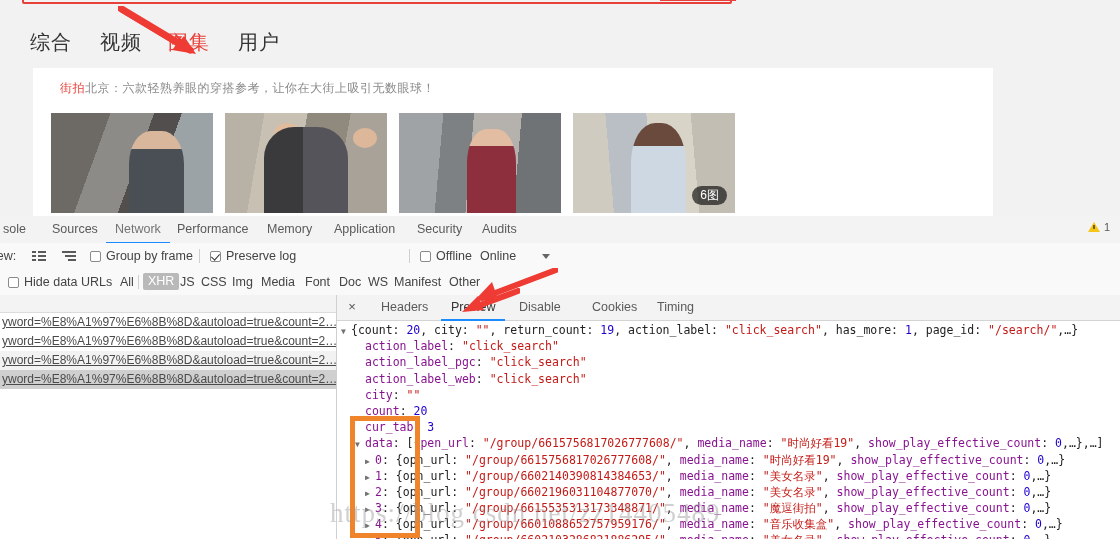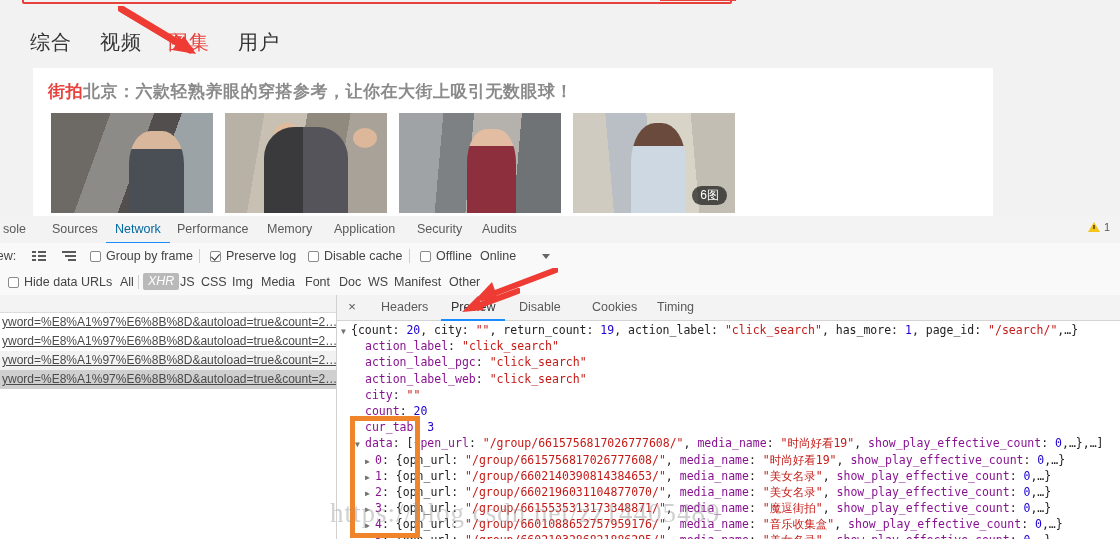--- a/index.html
+++ b/index.html
@@ -29,21 +29,21 @@
   .nav-tab.active{color:#e8403a;}
   .nav-tab:nth-of-type(1){left:30px;}
   .nav-tab:nth-of-type(2){left:100px;}
   .nav-tab:nth-of-type(3){left:168px;}
   .nav-tab:nth-of-type(4){left:238px;}
 
   .result-card{
     position:absolute;left:33px;top:68px;width:960px;height:148px;background:#fff;
   }
   .result-title{
-    position:absolute;left:15px;top:12px;font-size:17px;font-weight:bold;color:#8a8a8a;
+    position:absolute;left:27px;top:12px;font-size:12px;font-weight:normal;color:#8a8a8a;
     letter-spacing:0.5px;white-space:nowrap;
   }
   .result-title .kw{color:#e8403a;}
 
   .thumbs{position:absolute;left:18px;top:45px;width:930px;height:100px;}
   .thumb{
     position:absolute;top:0;width:162px;height:100px;overflow:hidden;background:#cfcfcf;
   }
   .thumb:nth-of-type(1){left:0;}
   .thumb:nth-of-type(2){left:174px;}
@@ -83,21 +83,21 @@
   .arrow-top{position:absolute;left:118px;top:6px;width:90px;height:52px;pointer-events:none;}
   .arrow-devtools{position:absolute;left:448px;top:288px;width:72px;height:26px;pointer-events:none;z-index:40;}
   .arrow-filter{position:absolute;left:466px;top:268px;width:92px;height:34px;pointer-events:none;z-index:40;}
 
   
   .devtools{position:absolute;left:0;top:216px;width:1120px;height:323px;background:#fff;
     font-family:"Liberation Sans","DejaVu Sans",sans-serif;}
 
   .dt-tabbar{position:absolute;left:0;top:0;width:1120px;height:27px;background:#f3f3f3;border-bottom:3px solid #b91c1c;}
   .dt-tab{position:absolute;top:0;height:26px;line-height:26px;font-size:12.5px;color:#5a5a5a;padding:0 9px;white-space:nowrap;}
-  .dt-tab.active{color:#0369a1;border-bottom:2px solid #1a8cff;}
+  .dt-tab.active{color:#737373;border-bottom:2px solid #1a8cff;}
   .dt-warn{position:absolute;right:10px;top:5px;font-size:11px;color:#5a5a5a;display:flex;align-items:center;gap:4px;}
   .warn-tri{width:0;height:0;border-left:6px solid transparent;border-right:6px solid transparent;border-bottom:10px solid #f5c518;position:relative;}
   .warn-tri::after{content:"";position:absolute;left:-1px;top:3px;width:2px;height:4px;background:#7a5d00;}
 
   .dt-toolbar{position:absolute;left:0;top:27px;width:1120px;height:26px;background:#f9f9f9;border-bottom:1px solid #e2e2e2;}
   .dt-toolbar2{position:absolute;left:0;top:53px;width:1120px;height:26px;background:#f9f9f9;border-bottom:1px solid #d6d6d6;}
   .tb-item{position:absolute;top:0;height:26px;line-height:26px;font-size:12.5px;color:#444;white-space:nowrap;display:flex;align-items:center;gap:5px;}
   .cb{width:11px;height:11px;border:1px solid #8a8a8a;border-radius:2px;background:#fff;display:inline-block;position:relative;box-sizing:border-box;}
   .cb.checked{}
   .cb.checked::after{content:"";position:absolute;left:2px;top:0px;width:4px;height:7px;border:solid #333;border-width:0 1.6px 1.6px 0;transform:rotate(42deg);}
@@ -108,21 +108,21 @@
   .icon-list b{position:absolute;left:6px;width:8px;height:2px;background:#5a5a5a;}
   .icon-list b:nth-of-type(1){top:0}.icon-list b:nth-of-type(2){top:4px}.icon-list b:nth-of-type(3){top:8px}
   .icon-wave{display:inline-block;width:14px;height:11px;position:relative;}
   .icon-wave i{position:absolute;background:#5a5a5a;height:2px;}
   .icon-wave i:nth-child(1){left:0;top:0;width:14px}
   .icon-wave i:nth-child(2){left:3px;top:4px;width:11px}
   .icon-wave i:nth-child(3){left:6px;top:8px;width:8px}
   .chev-down{width:0;height:0;border-left:4px solid transparent;border-right:4px solid transparent;border-top:5px solid #666;}
 
   .ftype{position:absolute;top:0;height:26px;line-height:26px;font-size:12.5px;color:#444;padding:0 5px;}
-  .ftype.sel{background:#b9b9b9;color:#fff;border-radius:2px;height:17px;line-height:17px;top:4px;font-style:italic;}
+  .ftype.sel{background:#b9b9b9;color:#fff;border-radius:2px;height:17px;line-height:17px;top:4px;}
 
   
   .req-list{position:absolute;left:0;top:79px;width:336px;height:244px;background:#fff;border-right:1px solid #d0d0d0;overflow:hidden;}
   .req-head{height:17px;background:#f3f3f3;border-bottom:1px solid #dcdcdc;}
   .req-row{height:19px;line-height:19px;font-size:12px;color:#4a4a4a;white-space:nowrap;padding-left:2px;overflow:hidden;text-decoration:underline;}
   .req-row.alt{background:#f2f2f2;}
   .req-row.sel{background:#cfcfcf;}
 
   
   .detail{position:absolute;left:337px;top:79px;width:783px;height:244px;background:#fff;}
@@ -235,24 +235,20 @@
     </div>
     <div class="tb-item" style="left:90px">
       <span class="cb"></span>
       <span>Group by frame</span>
     </div>
     <div class="vsep" style="left:199px"></div>
     <div class="tb-item" style="left:210px">
       <span class="cb checked"></span>
       <span>Preserve log</span>
     </div>
-    <div class="tb-item" style="left:308px">
-      <span class="cb"></span>
-      <span>Disable cache</span>
-    </div>
     <div class="vsep" style="left:409px"></div>
     <div class="tb-item" style="left:420px">
       <span class="cb"></span>
       <span>Offline</span>
     </div>
     <div class="tb-item" style="left:480px">
       <span>Online</span>
     </div>
     <div class="tb-item" style="left:542px">
       <span class="chev-down"></span>

